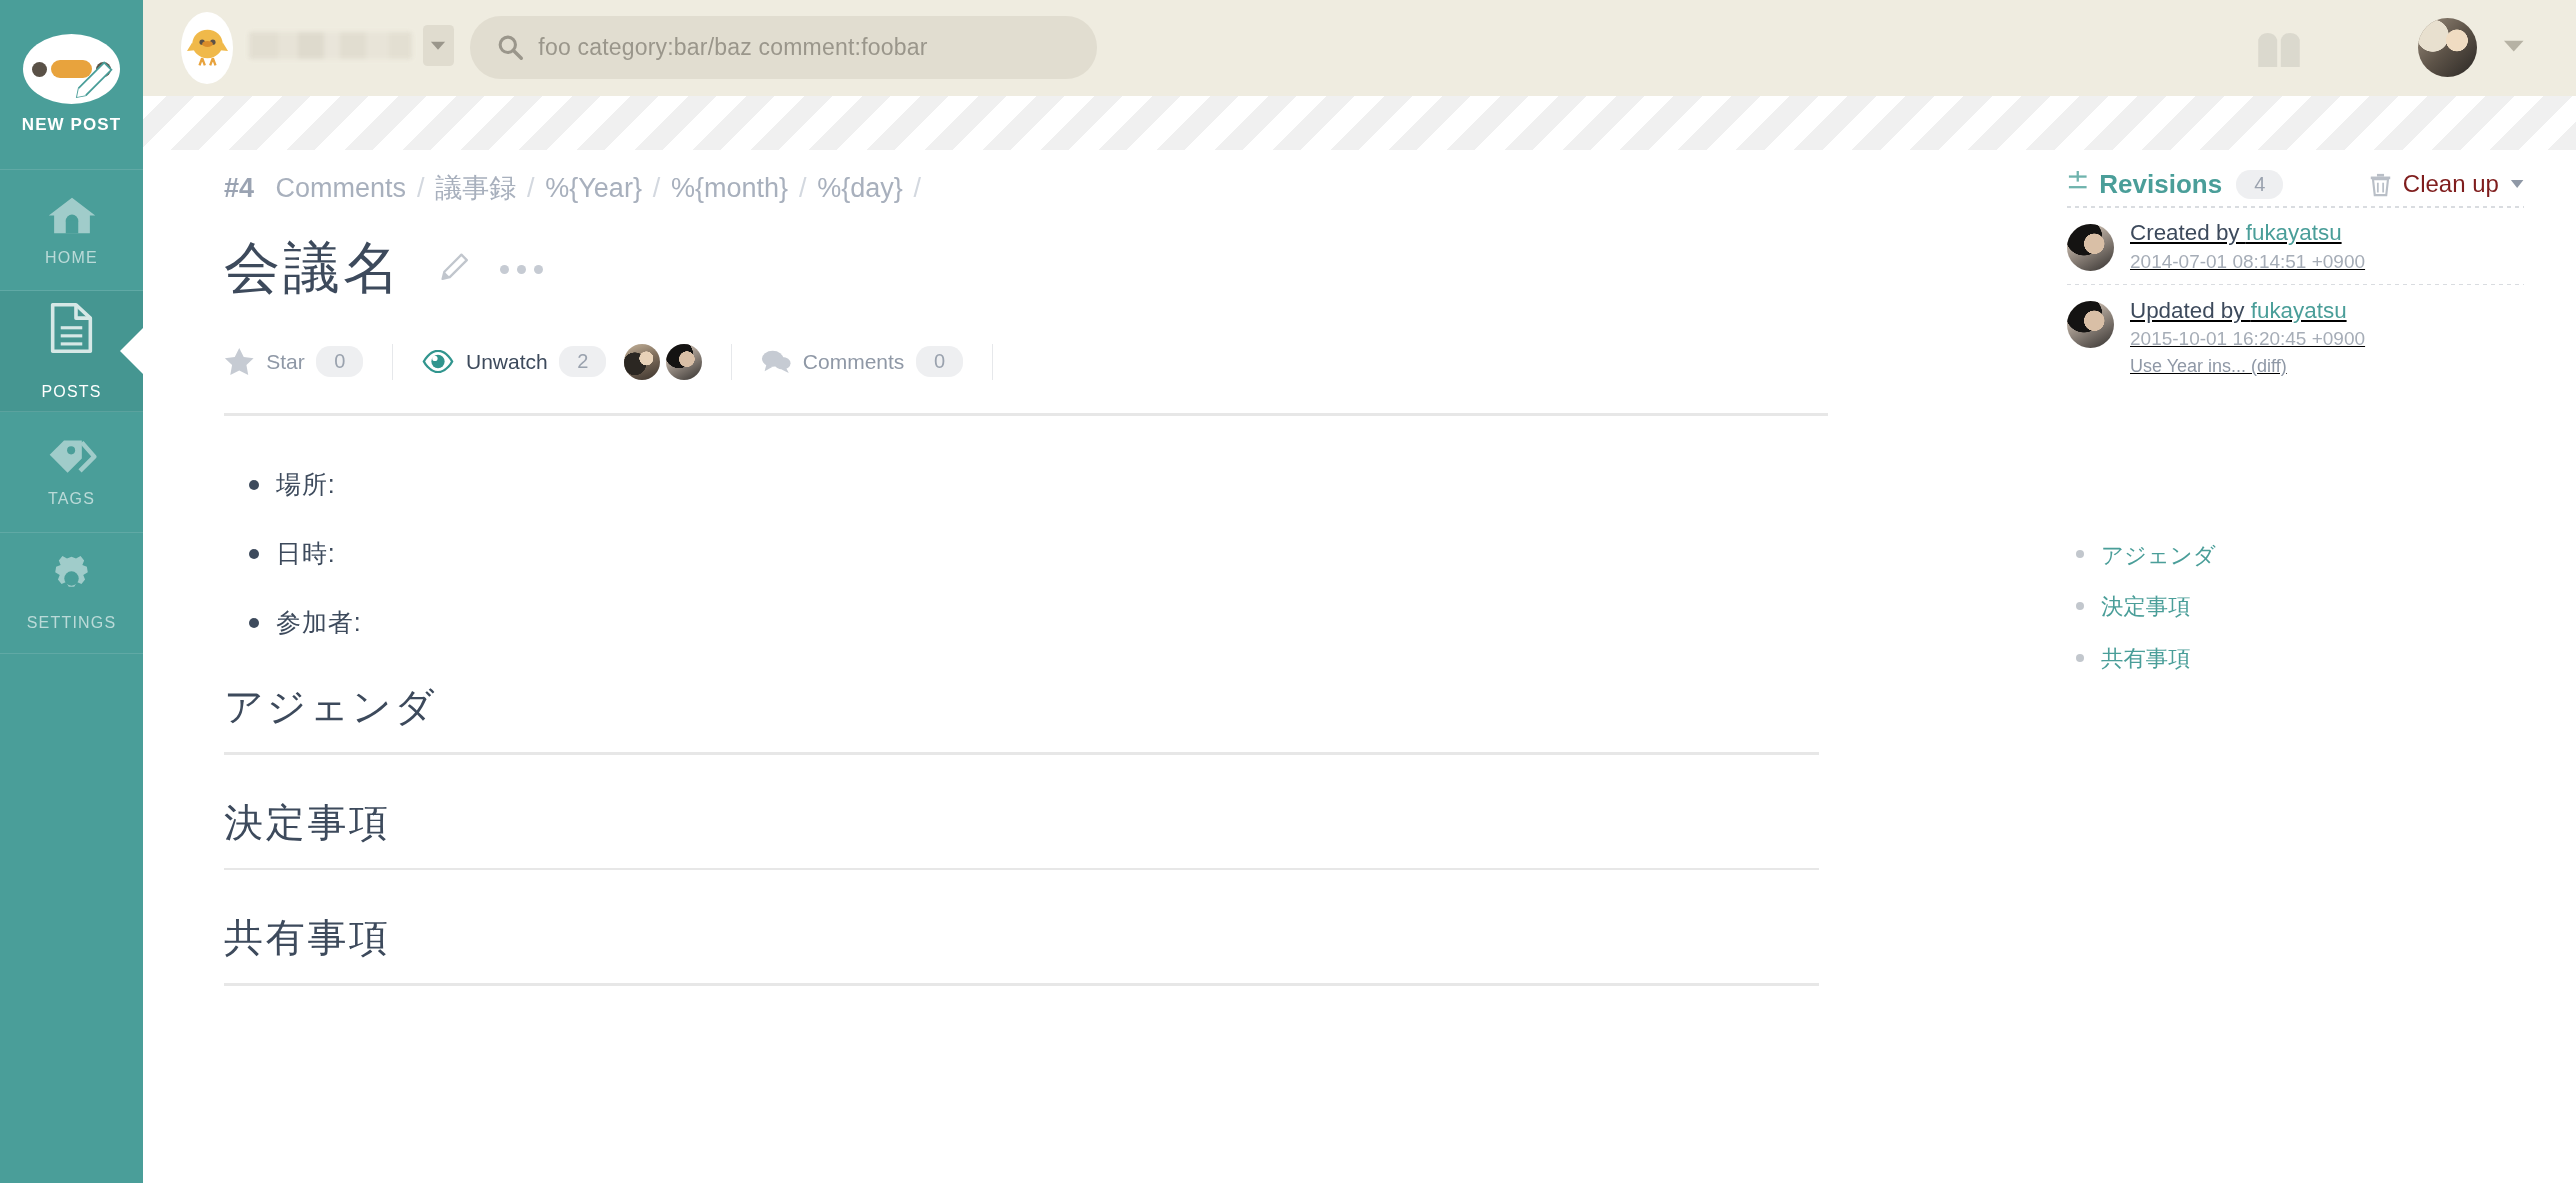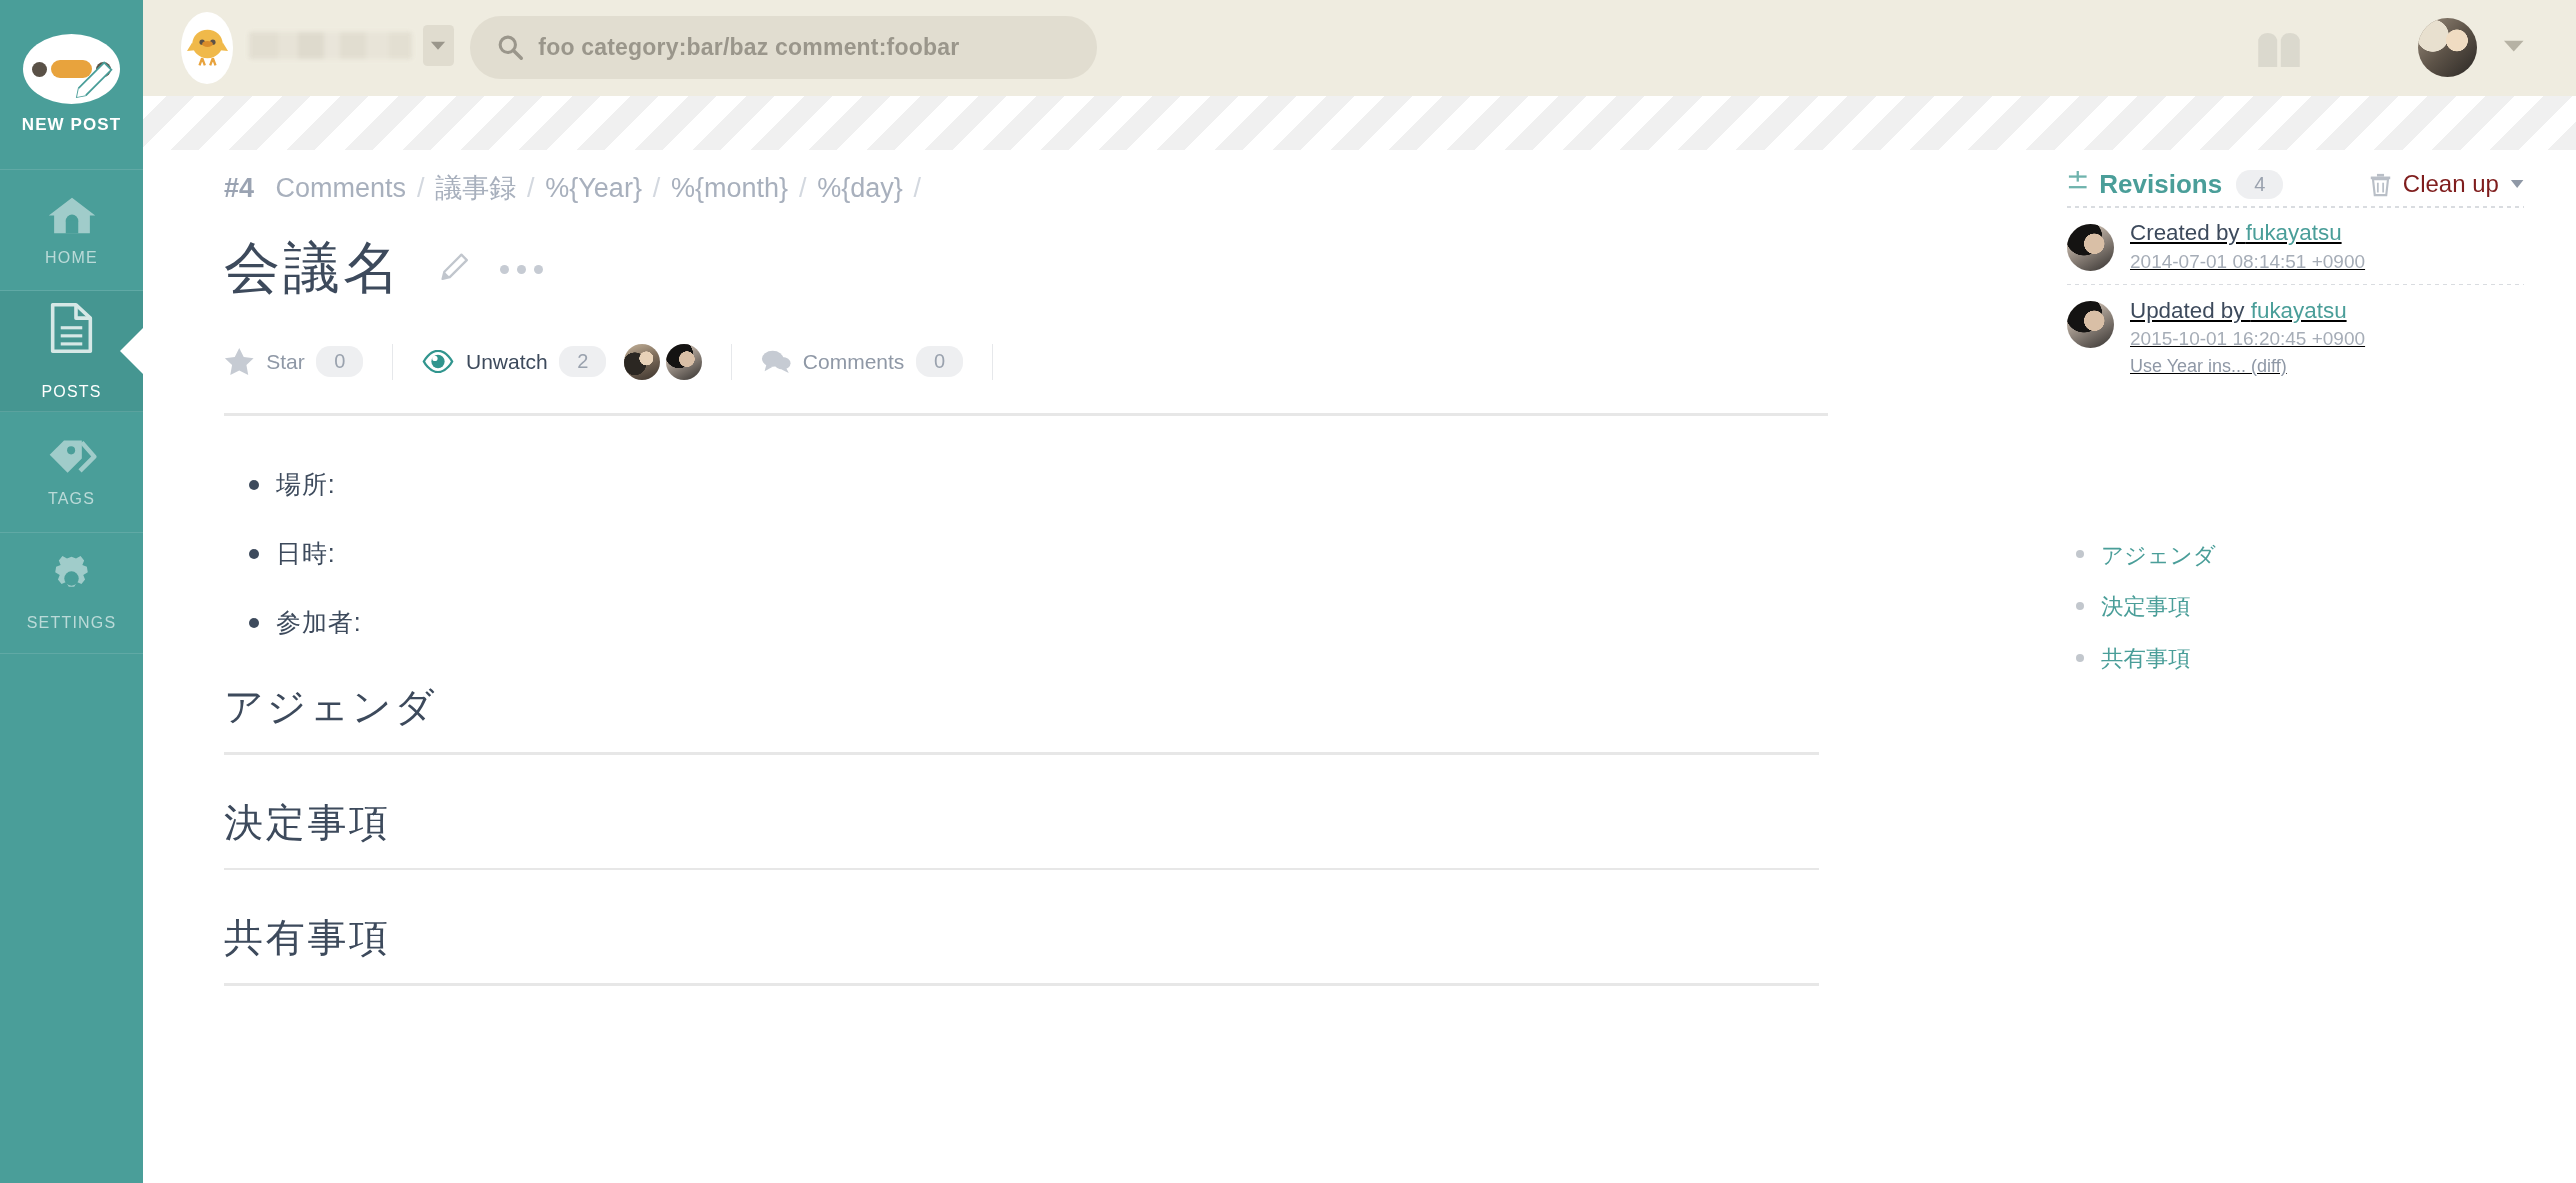--- a/index.html
+++ b/index.html
@@ -59,21 +59,20 @@
     width:0; height:0;
     border-top:23px solid transparent;
     border-bottom:23px solid transparent;
     border-right:23px solid #ffffff;
   }
 
   
   .topbar {
     position:absolute; left:143px; top:0; right:0; height:96px;
     background:#efece0;
-    font-weight:bold;
   }
   .tb-chick {
     position:absolute; left:38px; top:11.7px;
     width:52px; height:72px; border-radius:50%;
     background:#ffffff;
     display:flex; align-items:center; justify-content:center;
   }
   .team-name-blur {
     position:absolute; left:106px; top:32px;
     width:163px; height:27px;

